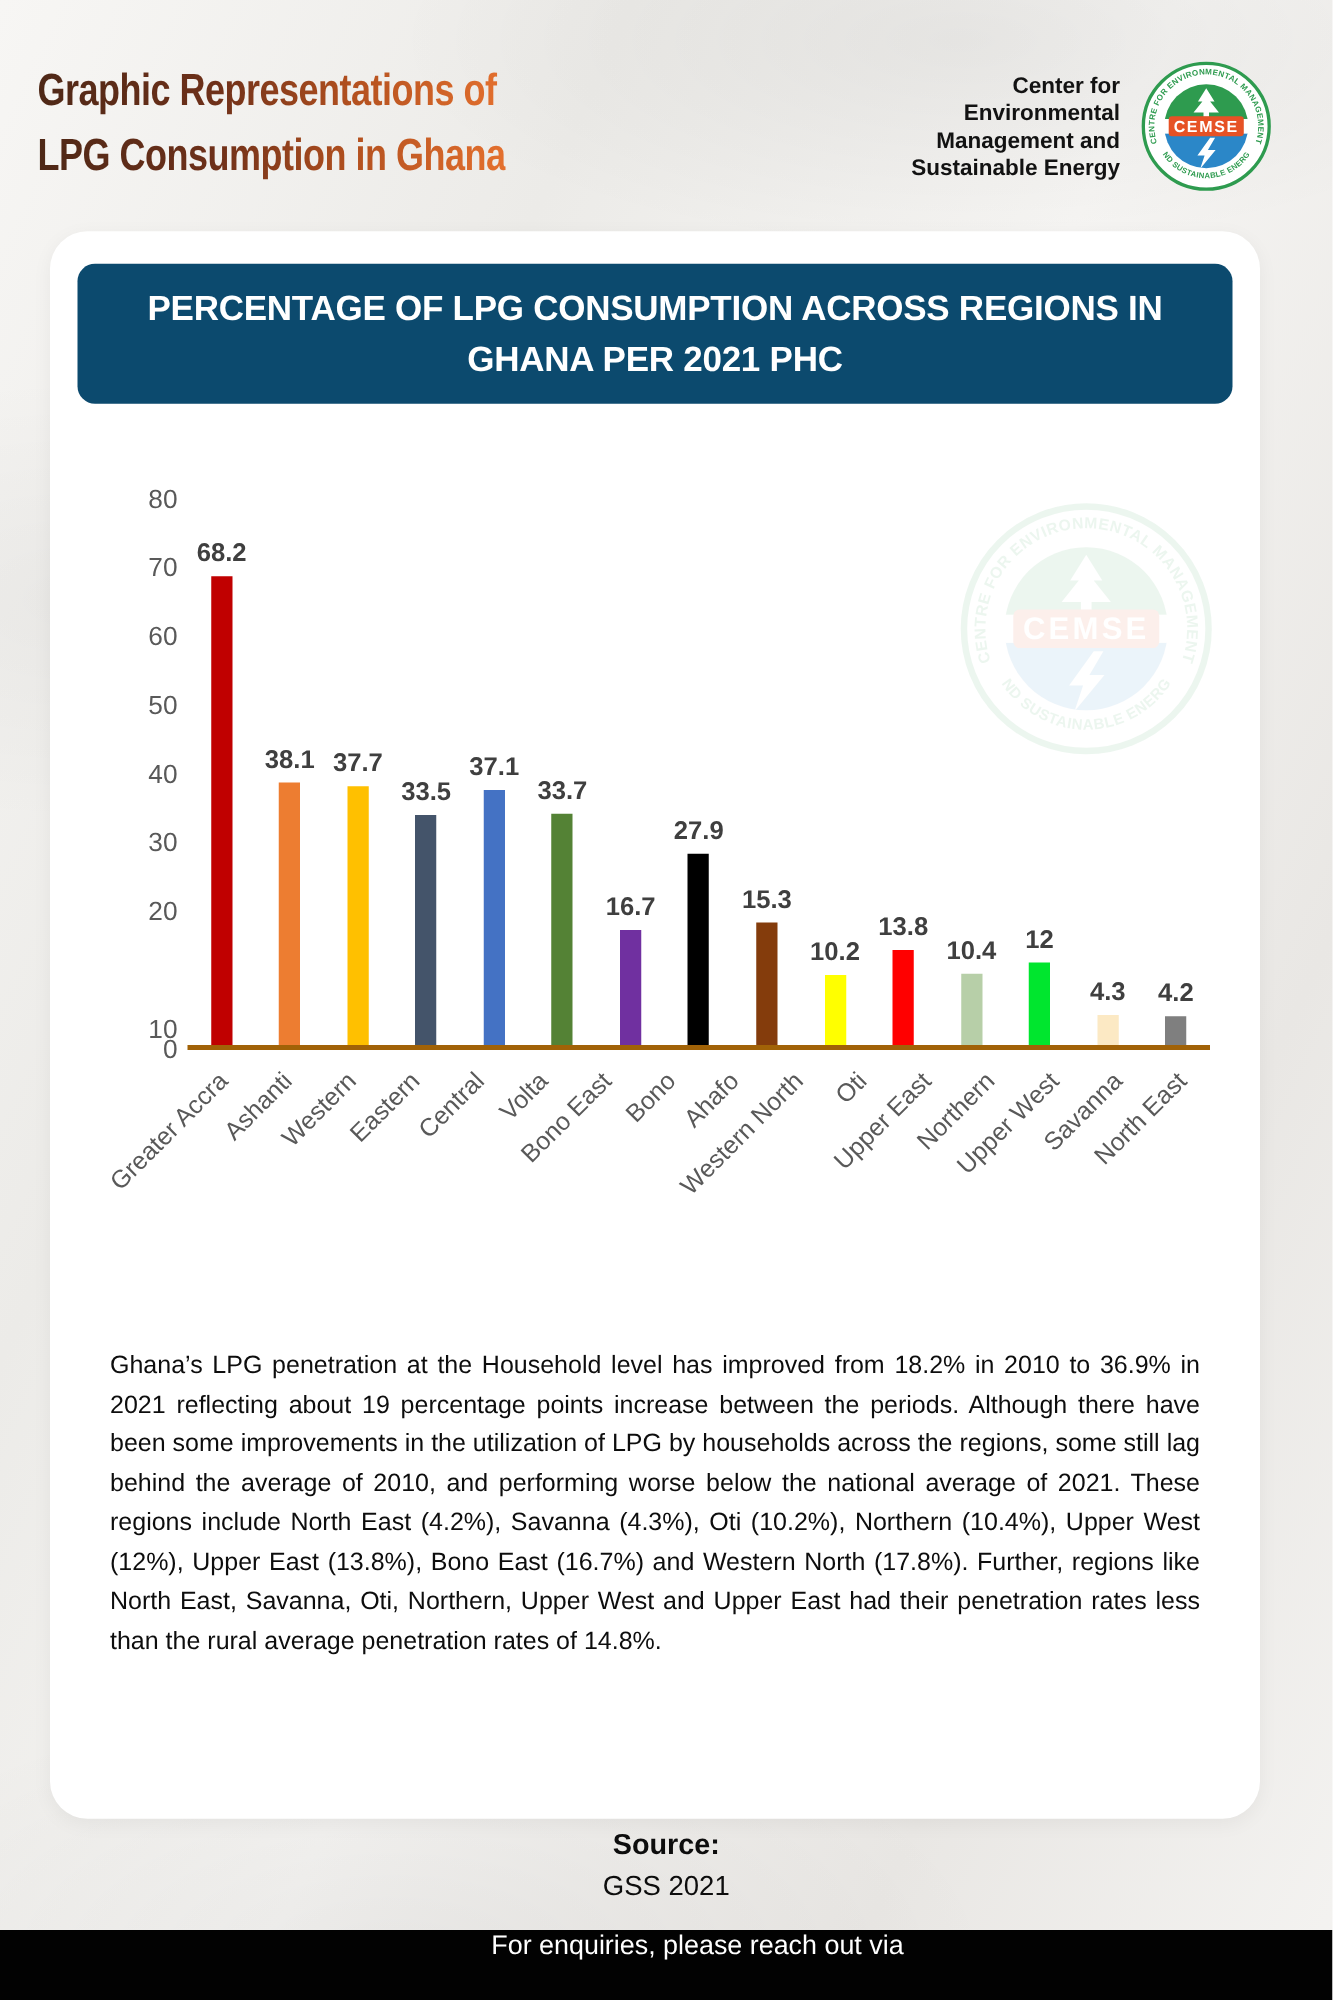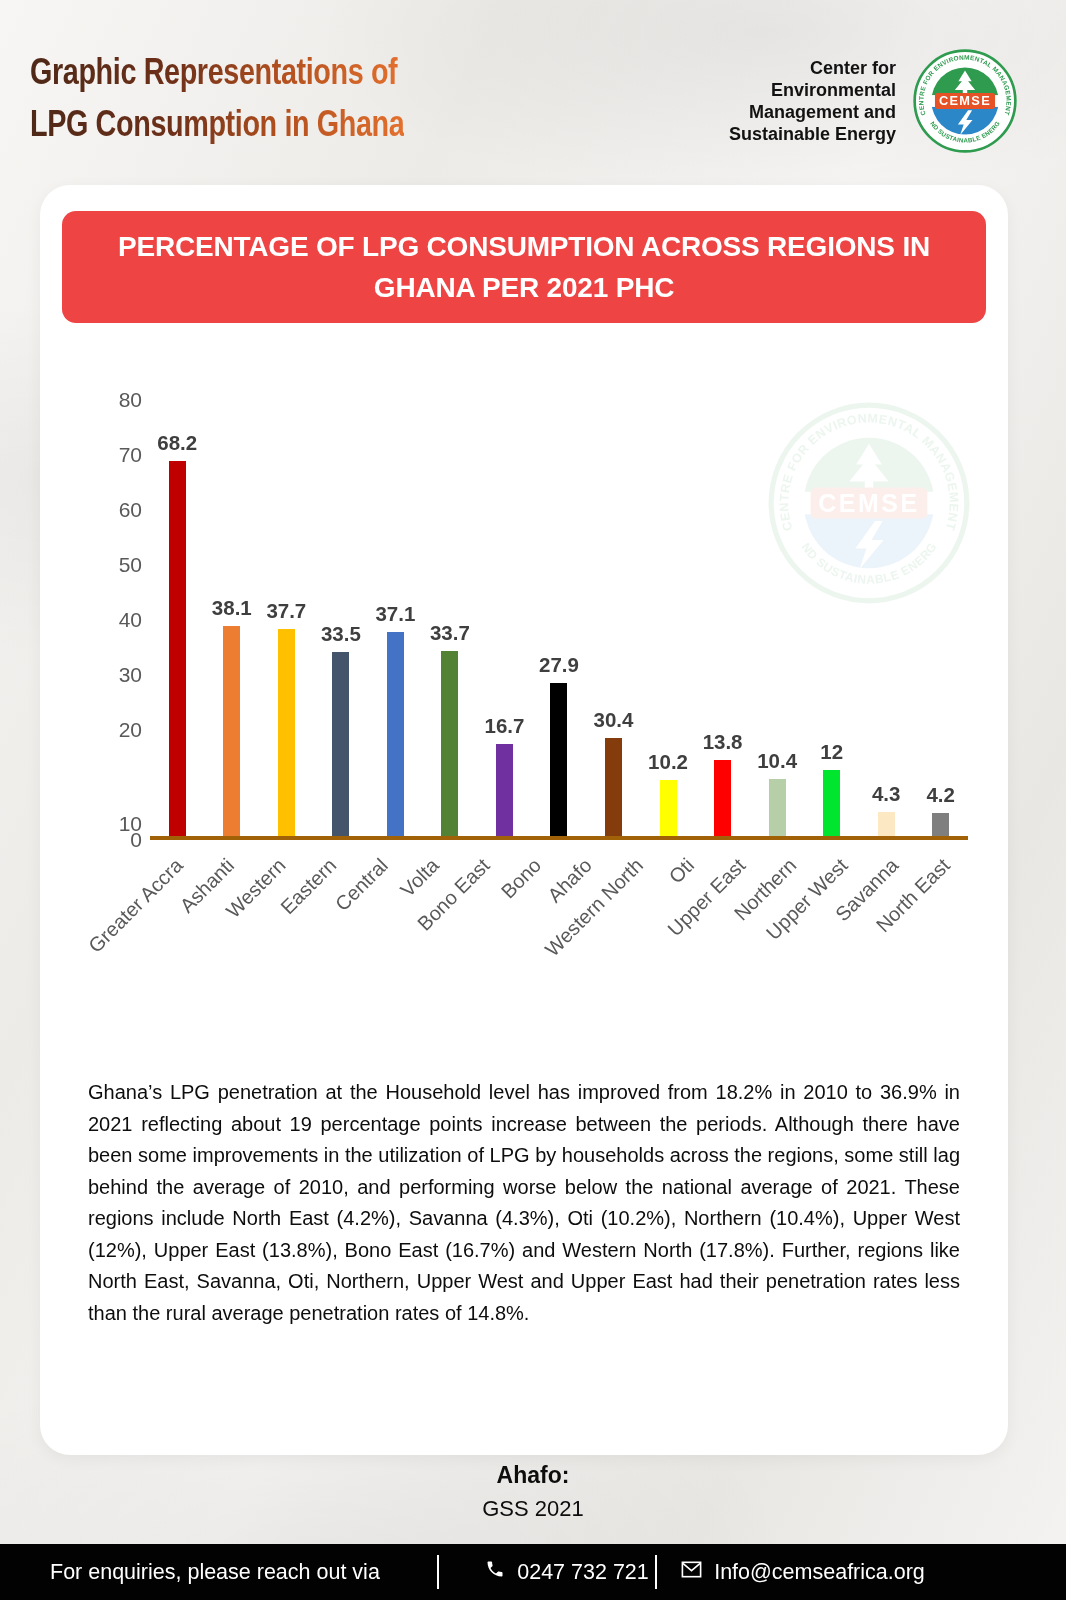--- a/index.html
+++ b/index.html
@@ -32,21 +32,21 @@
   }
   .logo-wrap { position:absolute; right:48px; top:48px; width:106px; height:106px; }
 
   
   .card {
     position:absolute; left:40px; top:185px; width:968px; height:1270px;
     background:#ffffff; border-radius:30px;
     box-shadow:0 4px 16px rgba(0,0,0,0.05);
   }
   .banner {
-    margin:26px 22px 0; height:112px; background:#ef4444; border-radius:14px;
+    margin:26px 22px 0; height:112px; background:#0c4a6e; border-radius:14px;
     display:flex; align-items:center; justify-content:center; padding:0 52px;
   }
   .banner-text {
     color:#ffffff; font-weight:bold; font-size:28px; line-height:41px;
     text-align:center; letter-spacing:-0.2px;
   }
 
   
   .chart { margin:77px 40px 0 58px; }
   .chart-flex { display:flex; gap:8px; }
@@ -77,21 +77,21 @@
   }
 
   
   .source { position:absolute; left:0; right:0; top:1462px; text-align:center; color:#0d0d0d; }
   .source-label { font-weight:bold; font-size:23px; }
   .source-value { font-size:22px; margin-top:7px; }
 
   
   .footer {
     position:absolute; left:0; bottom:0; width:1066px; height:56px; background:#020202;
-    display:flex; align-items:center; color:#ffffff; font-size:21.5px;
+    display:flex; align-items:center; color:#ffffff; font-size:21.5px;flex-direction:column;
   }
   .f-left { flex:0 0 437px; padding-left:50px; }
   .f-div { flex:0 0 2px; width:2px; height:34px; background:#ffffff; }
   .f-phone { flex:0 0 216px; display:flex; align-items:center; justify-content:center; gap:12px;padding-left:40px; }
   .f-email { flex:1 1 auto; display:flex; align-items:center; justify-content:center; gap:11px; padding-right:118px; }
 </style>
 </head>
 <body>
 
 <div class="header">
@@ -204,21 +204,21 @@
               </div>
               <div class="bar-slot">
                 <span class="vlabel">16.7</span>
                 <div class="bar" style="height: 91.85px; background: rgb(112, 48, 160);"></div>
               </div>
               <div class="bar-slot">
                 <span class="vlabel">27.9</span>
                 <div class="bar" style="height: 153.45px; background: rgb(0, 0, 0);"></div>
               </div>
               <div class="bar-slot">
-                <span class="vlabel">30.4</span>
+                <span class="vlabel">15.3</span>
                 <div class="bar" style="height: 97.9px; background: rgb(132, 60, 12);"></div>
               </div>
               <div class="bar-slot">
                 <span class="vlabel">10.2</span>
                 <div class="bar" style="height: 56.1px; background: rgb(255, 255, 0);"></div>
               </div>
               <div class="bar-slot">
                 <span class="vlabel">13.8</span>
                 <div class="bar" style="height: 75.9px; background: rgb(255, 0, 0);"></div>
               </div>
@@ -291,21 +291,21 @@
             </div>
           </div>
       </div>
     </div>
   </div>
 
   <p class="para">Ghana’s LPG penetration at the Household level has improved from 18.2% in 2010 to 36.9% in 2021 reflecting about 19 percentage points increase between the periods. Although there have been some improvements in the utilization of LPG by households across the regions, some still lag behind the average of 2010, and performing worse below the national average of 2021. These regions include North East (4.2%), Savanna (4.3%), Oti (10.2%), Northern (10.4%), Upper West (12%), Upper East (13.8%), Bono East (16.7%) and Western North (17.8%). Further, regions like North East, Savanna, Oti, Northern, Upper West and Upper East had their penetration rates less than the rural average penetration rates of 14.8%.</p>
 </div>
 
 <div class="source">
-  <div class="source-label">Ahafo:</div>
+  <div class="source-label">Source:</div>
   <div class="source-value">GSS 2021</div>
 </div>
 
 <div class="footer">
   <div class="f-left">For enquiries, please reach out via</div>
   <div class="f-div"></div>
   <div class="f-phone">
     <span>
       <svg viewBox="0 0 24 24" width="20" height="20" fill="#ffffff">
           <path d="M6.62 10.79c1.44 2.83 3.76 5.14 6.59 6.59l2.2-2.2c.27-.27.67-.36 1.02-.24 1.12.37 2.33.57 3.57.57.55 0 1 .45 1 1V20c0 .55-.45 1-1 1-9.39 0-17-7.61-17-17 0-.55.45-1 1-1h3.5c.55 0 1 .45 1 1 0 1.25.2 2.45.57 3.57.11.35.03.74-.25 1.02l-2.2 2.2z"></path>

